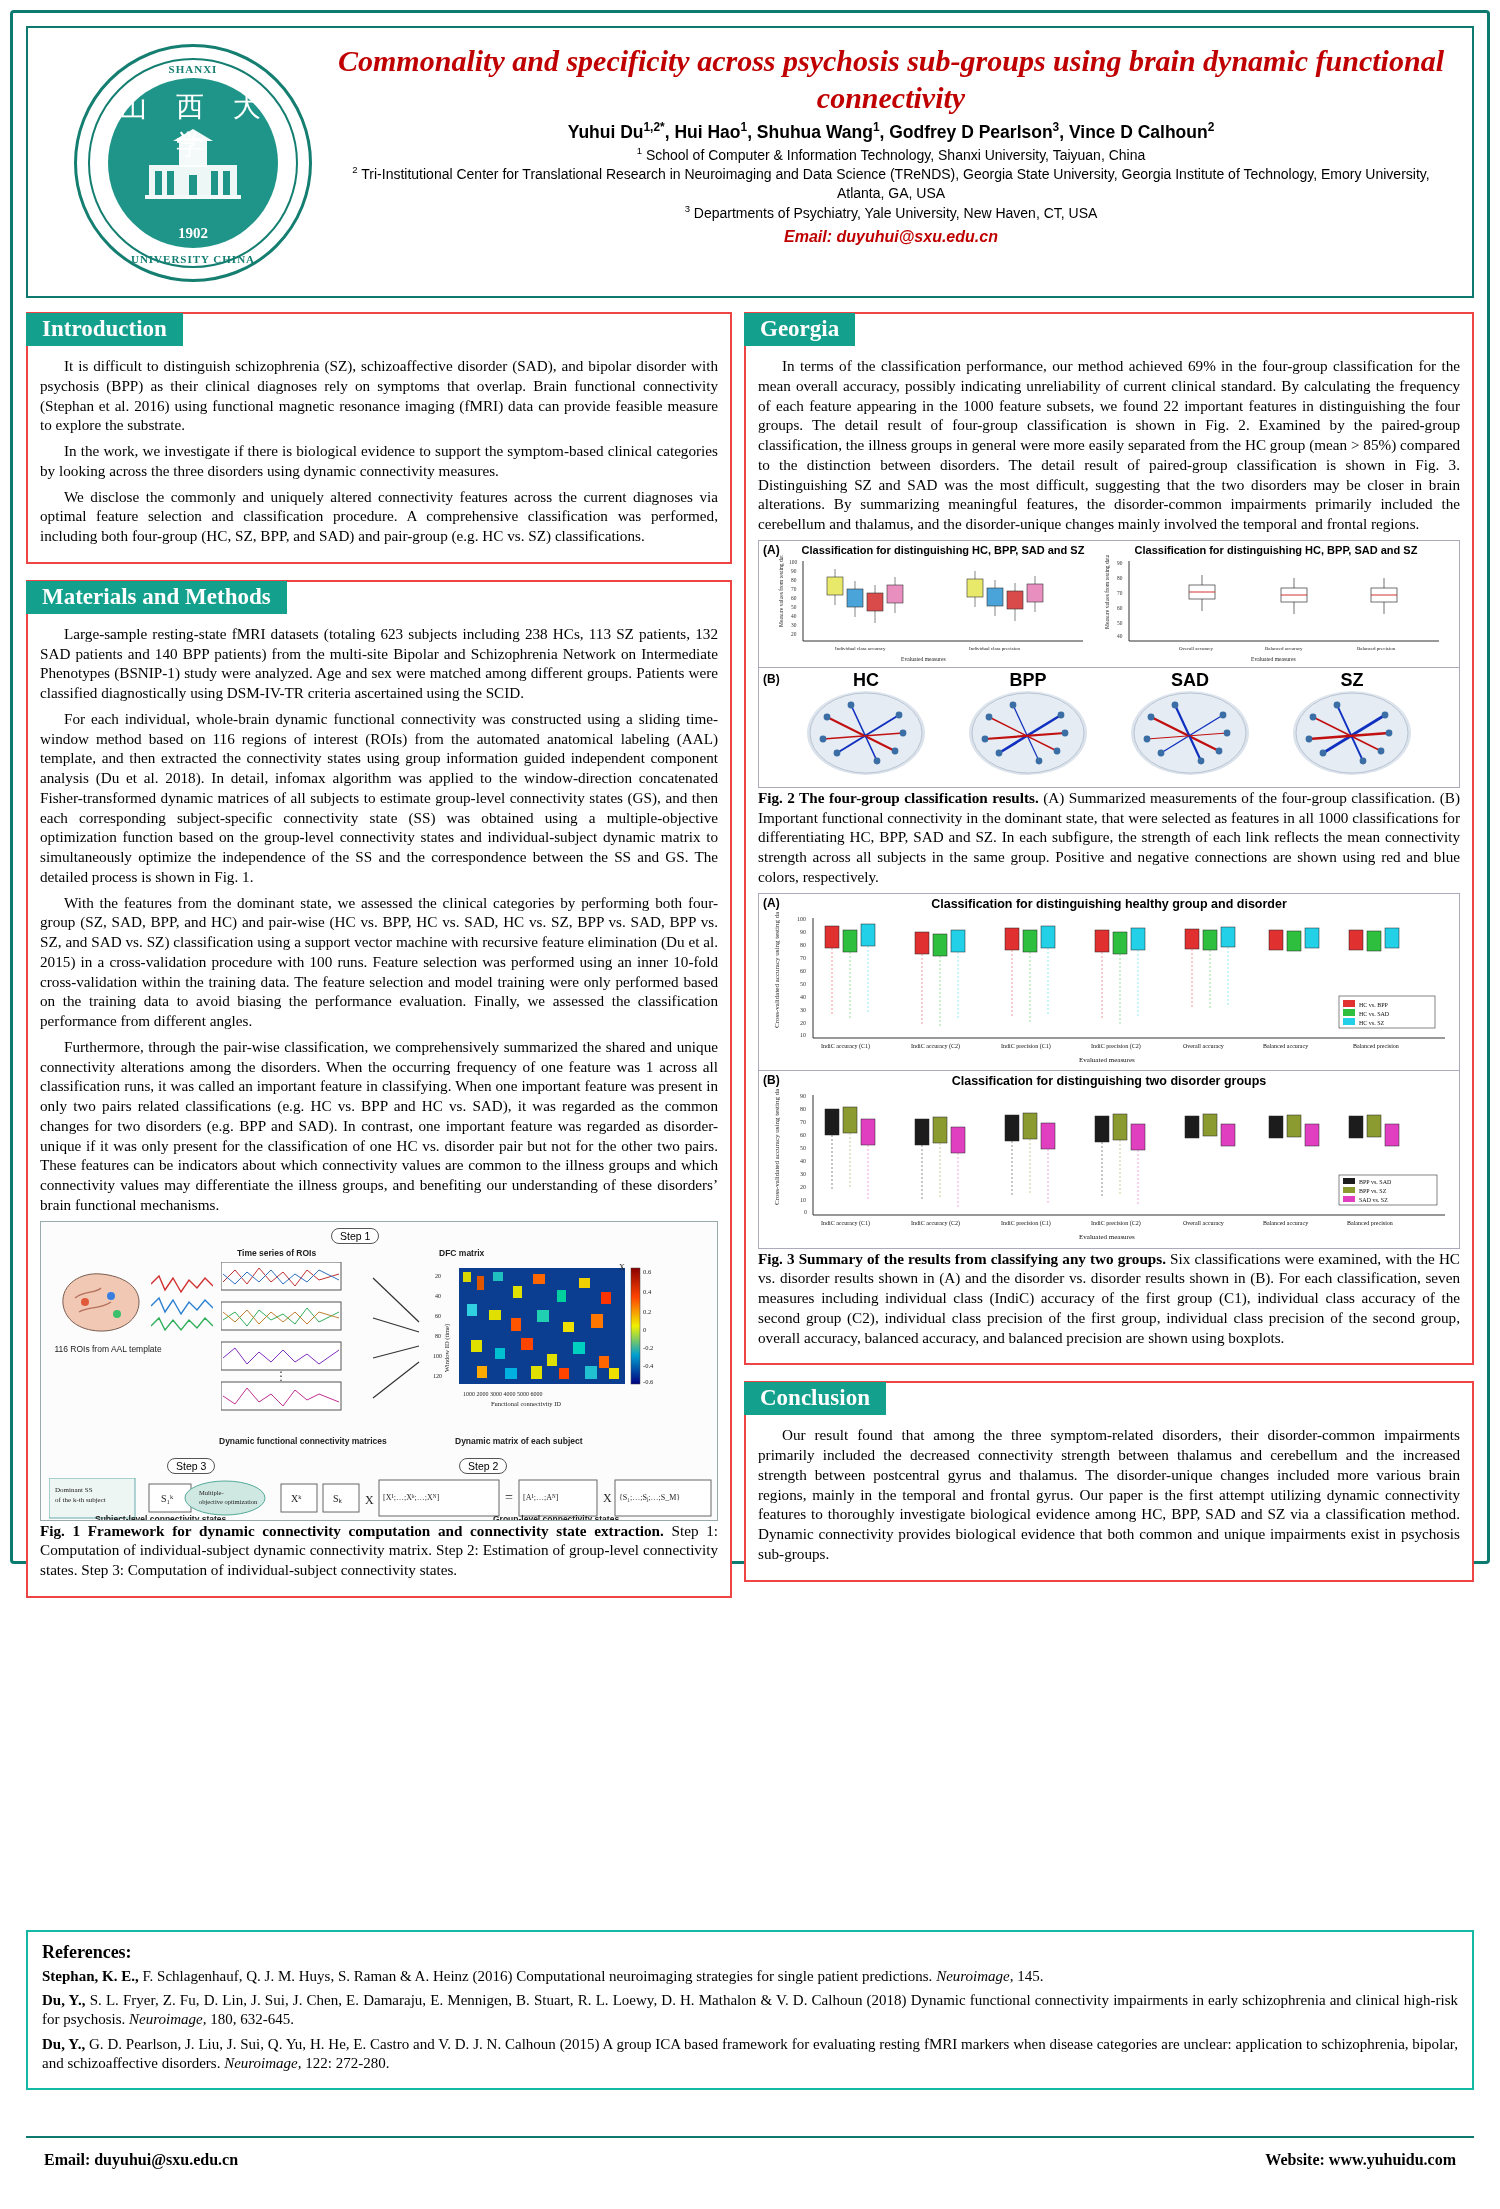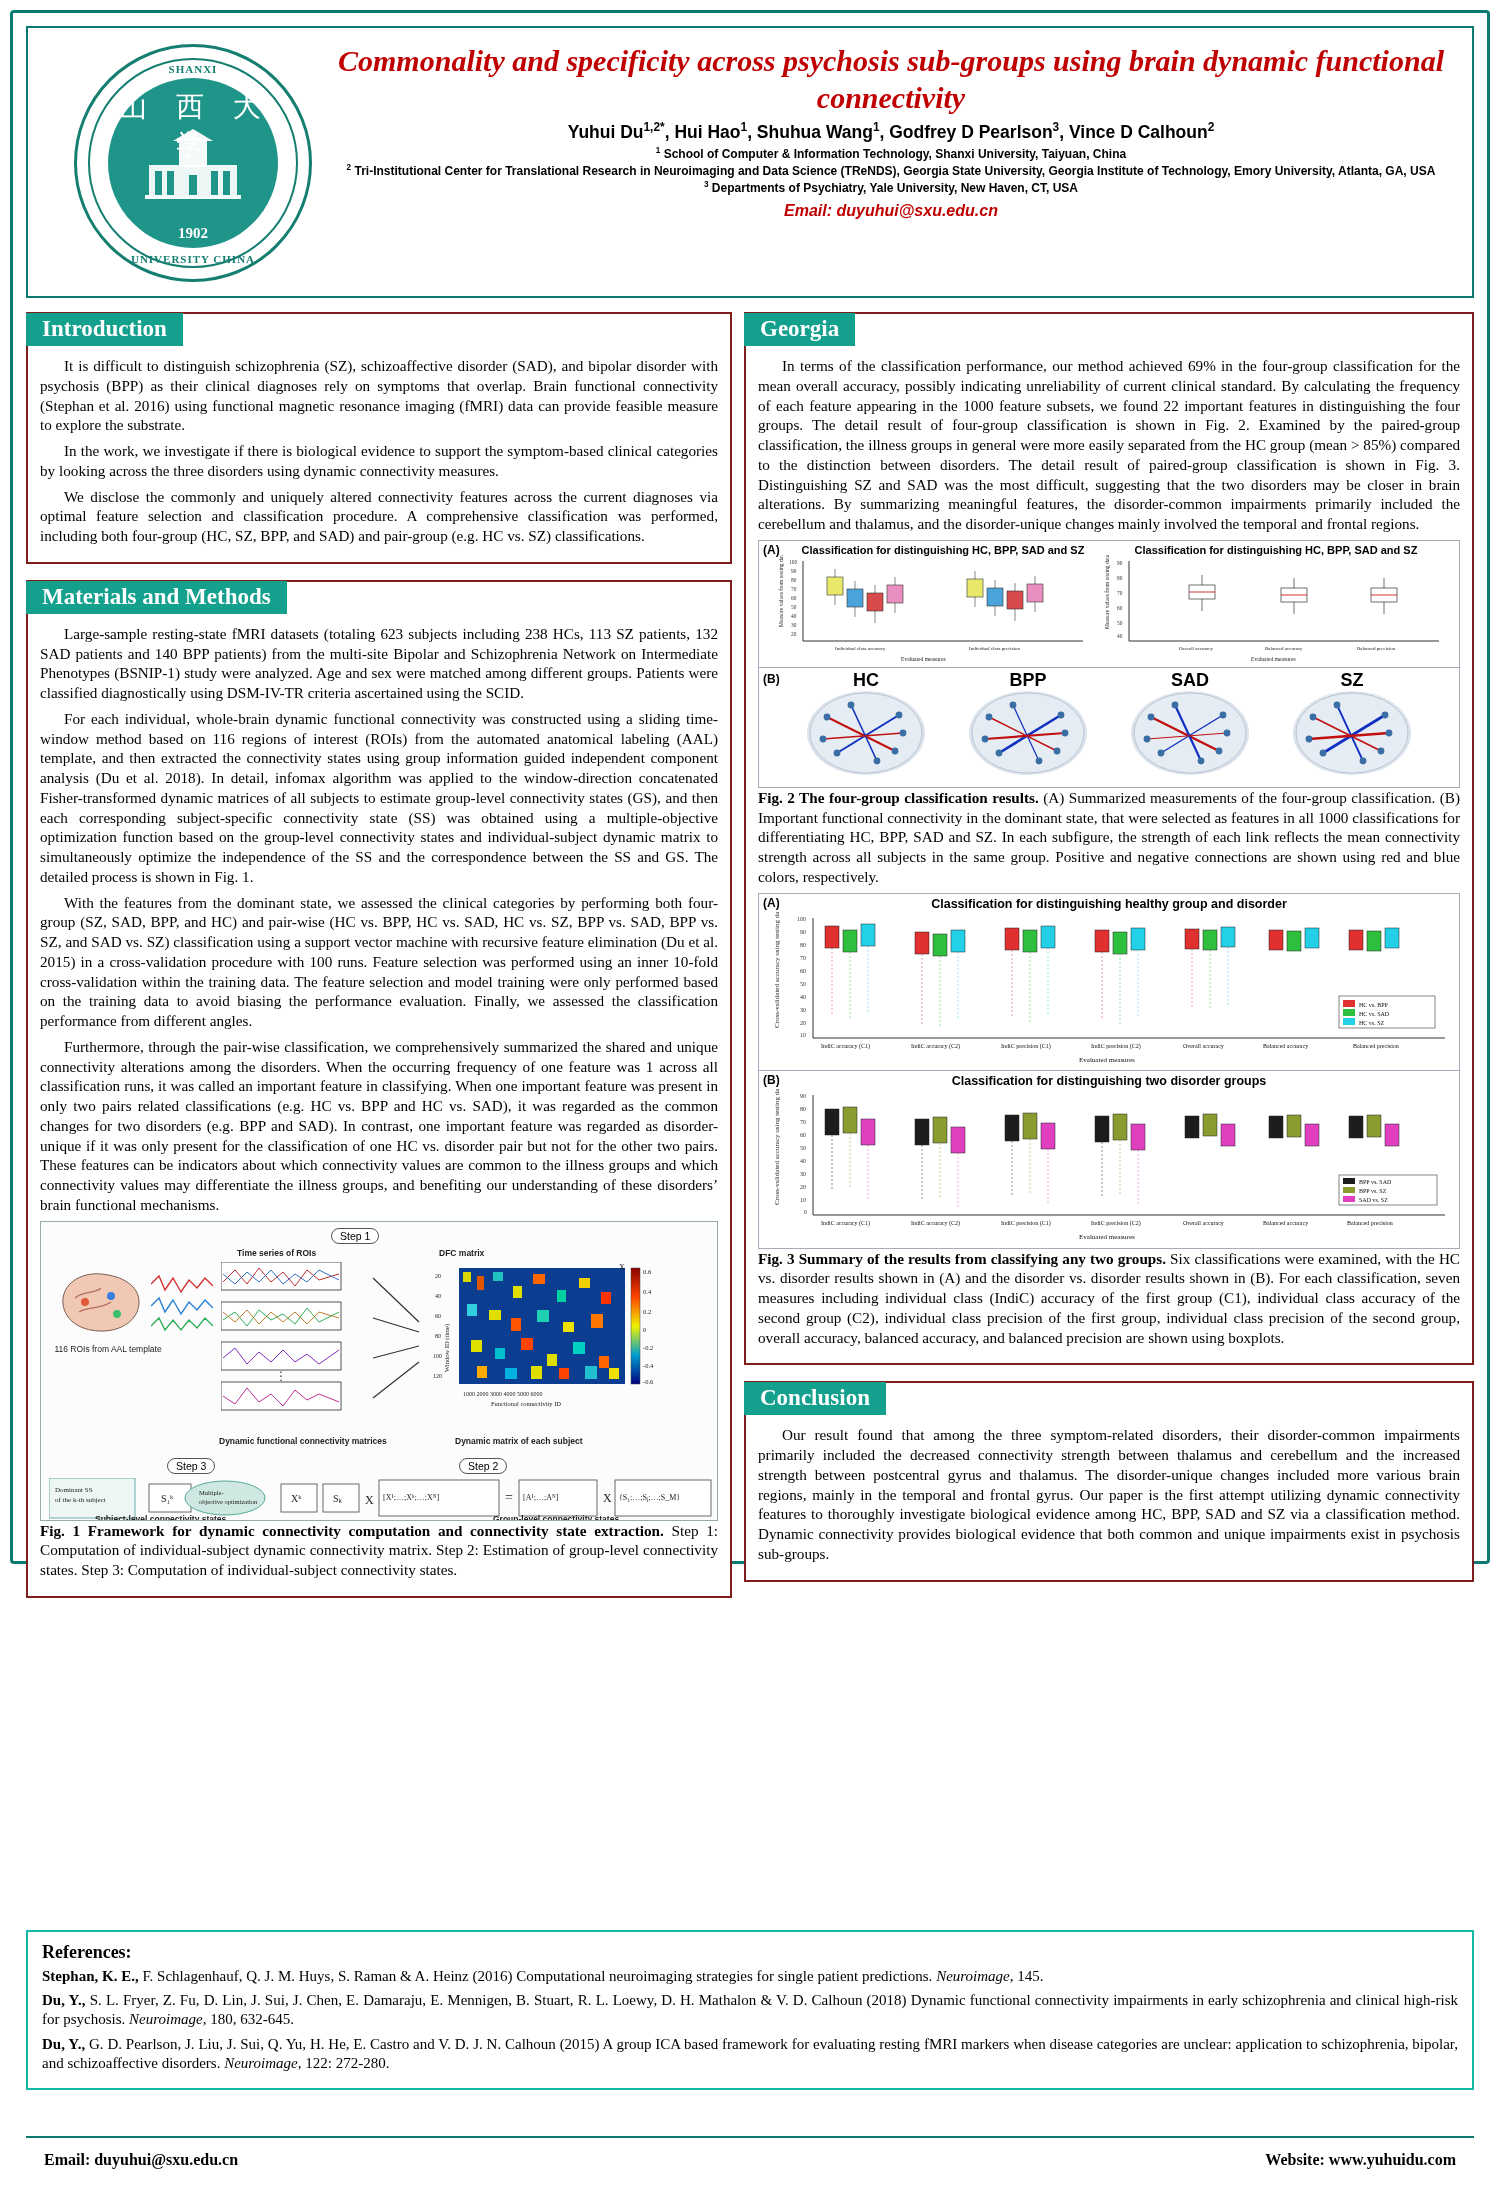--- a/index.html
+++ b/index.html
@@ -71,35 +71,35 @@
   }
   .poster-title{
     color:#c00000;font-style:italic;font-weight:bold;
     font-size:30px;line-height:1.24;margin:0 0 4px 0;
   }
   .authors{
     font-weight:bold;font-size:17.5px;line-height:1.34;
     font-family:"Liberation Sans",sans-serif;
   }
   .affil{
-    font-weight:bold;font-size:12px;line-height:1.36;
+    font-weight:normal;font-size:14px;line-height:1.36;
     font-family:"Liberation Sans",sans-serif;
   }
   .email-top{
     color:#c00000;font-weight:bold;font-style:italic;font-size:16px;margin-top:5px;
     font-family:"Liberation Sans",sans-serif;
   }
   sup{font-size:0.68em;}
 
   
   .col-left{position:absolute;left:26px;top:312px;width:706px;}
   .col-right{position:absolute;left:744px;top:312px;width:730px;}
 
   .sec{
-    border:2px solid #7f1d1d;box-sizing:border-box;background:#fff;
+    border:2px solid #ef4444;box-sizing:border-box;background:#fff;
     margin-bottom:16px;padding:10px 12px 10px 12px;position:relative;
   }
   .sec-head{
     display:inline-block;
     background:#13a08c;color:#fff;font-weight:bold;font-size:23px;
     padding:3px 16px 4px 16px;
     margin:-10px 0 8px -12px;
     position:relative;left:-2px;top:-2px;
   }
   .sec p{

